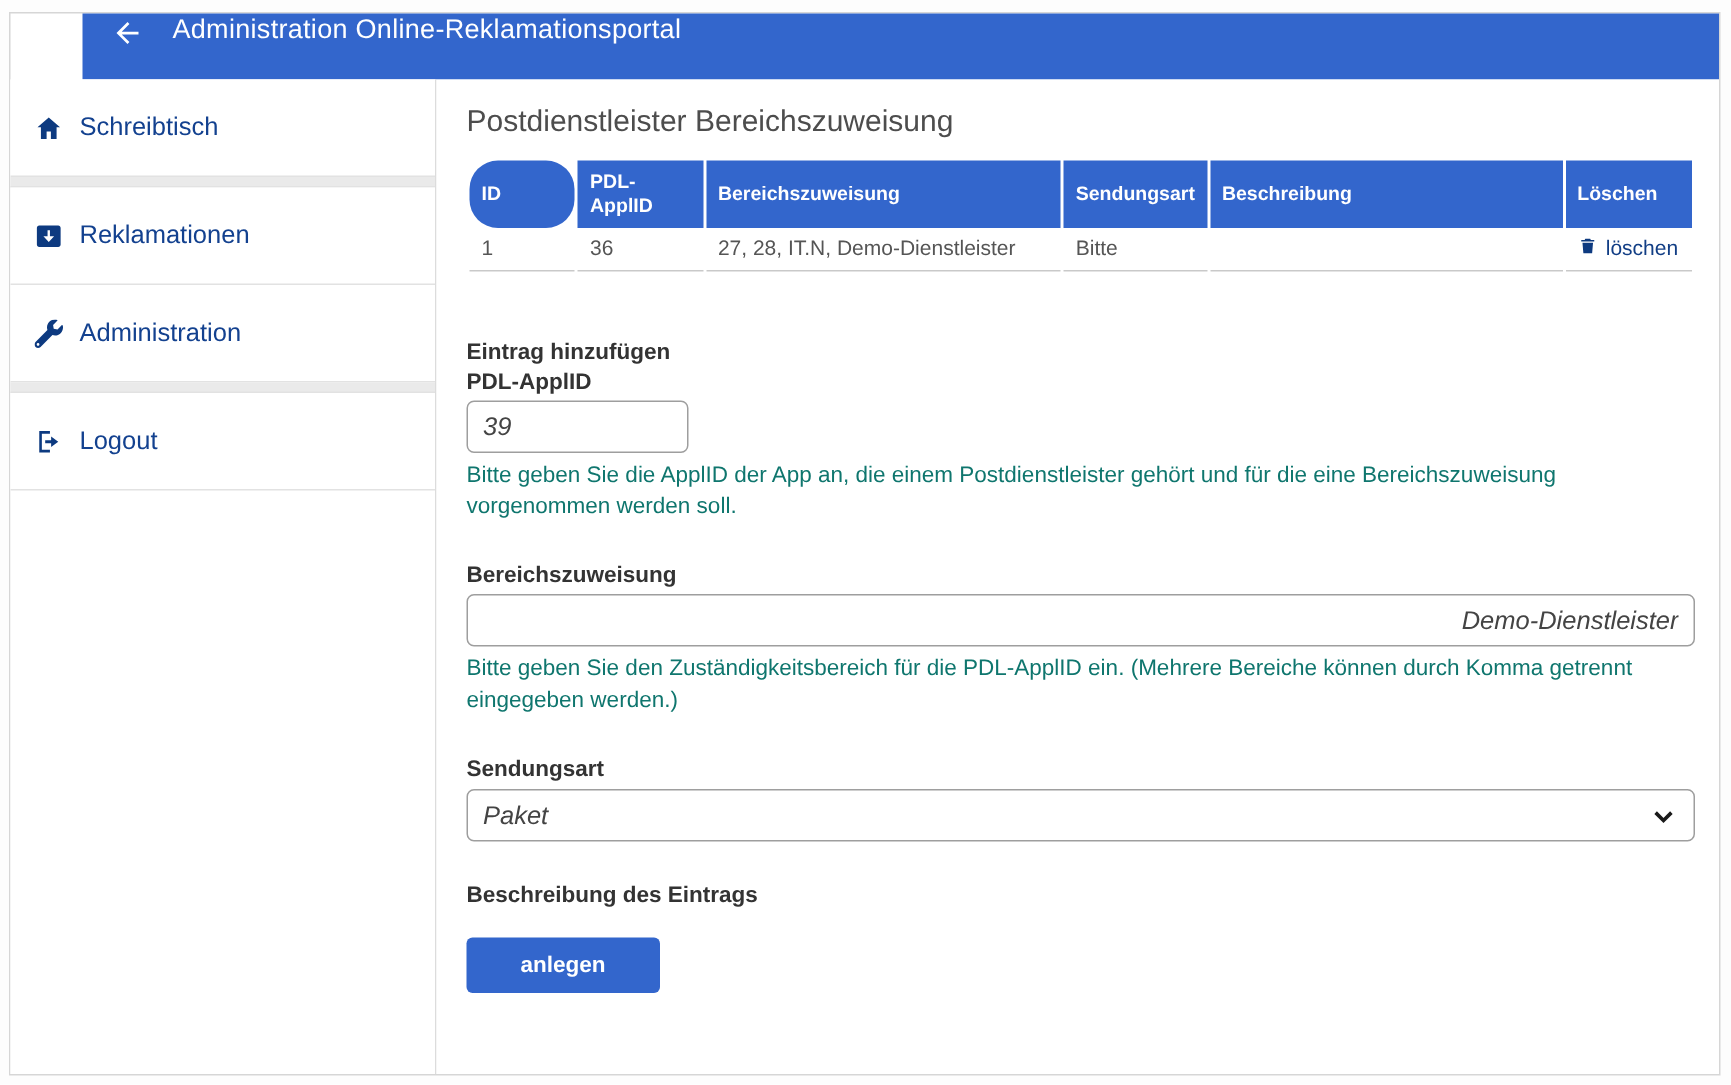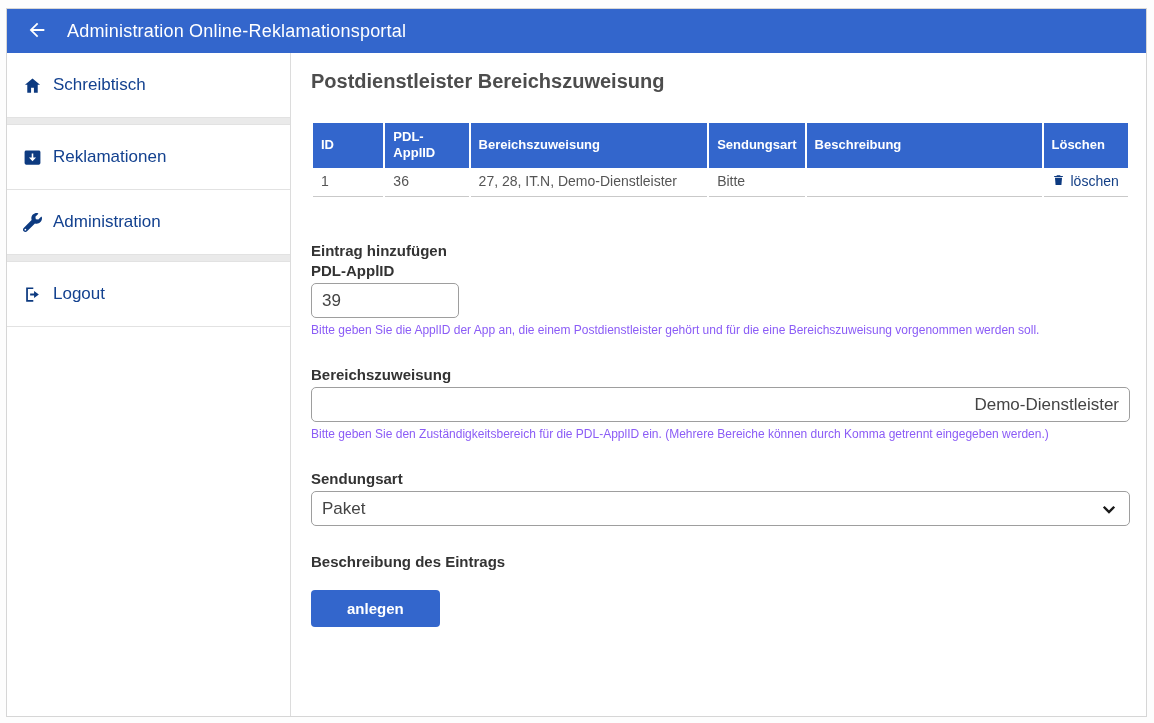--- a/index.html
+++ b/index.html
@@ -13,23 +13,24 @@
     background: #ffffff;
     display: flex;
     flex-direction: column;
   }
 
   
   .topbar {
     background: #3366cc;
     height: 44px;
     display: flex;
-    align-items: center;
+    align-items: flex-start;
     padding: 0 16px;
     flex: 0 0 auto;
+    margin-left: 48px;
   }
   .topbar .back-btn {
     background: none; border: none; cursor: pointer;
     width: 28px; height: 28px; display: flex; align-items: center; justify-content: center;
     color: #ffffff; margin-right: 16px;
   }
   .topbar .back-btn svg { width: 22px; height: 22px; fill: #ffffff; }
   .topbar .title {
     color: #ffffff; font-size: 18px; font-weight: 400; letter-spacing: .2px;
   }
@@ -50,36 +51,36 @@
     font-size: 17px;
     cursor: pointer;
     background: #fff;
   }
   .side-item .icn { width: 19px; height: 19px; margin-right: 11px; display: inline-flex; }
   .side-item .icn svg { width: 100%; height: 100%; fill: #0d3a80; }
   .side-spacer { height: 7px; background: #eaeaea; border-bottom: 1px solid #e2e2e2; }
 
   .main { flex: 1 1 auto; padding: 17px 16px 20px 20px; background: #fff; }
 
-  .page-title { font-size: 20px; font-weight: bold; color: #4d4d4d; margin-bottom: 30px; }
+  .page-title { font-size: 20px; font-weight: normal; color: #4d4d4d; margin-bottom: 14px; }
 
   
   table.assign { width: 100%; border-collapse: separate; border-spacing: 2px 0; }
   table.assign th {
     background: #3366cc; color: #ffffff;
     font-size: 13px; font-weight: bold; text-align: left;
     padding: 6px 8px; vertical-align: middle; line-height: 1.25;
   }
   table.assign td {
     font-size: 14px; color: #555555;
     padding: 5px 8px 6px 8px;
     border-bottom: 1px solid #c9c9c9;
     vertical-align: middle;
   }
-  th.col-id { width: 9%; }
+  th.col-id { width: 9%; border-radius: 19px; }
   th.col-applid { width: 10.5%; }
   th.col-bereich { width: 30%; }
   th.col-sendung { width: 10%; }
   th.col-beschr { width: 30%; }
   th.col-loeschen { width: 10.5%; }
   .delete-link {
     color: #123e85; cursor: pointer; display: inline-flex; align-items: center; gap: 6px;
     font-size: 14px; text-decoration: none;
   }
   .delete-link svg { width: 13px; height: 14px; fill: #0d3a80; }
@@ -90,28 +91,29 @@
   .field { margin-top: 26px; }
   .field.first { margin-top: 0; }
   .field label { display: block; font-size: 15px; font-weight: bold; color: #333; line-height: 1.35; }
   .txt {
     font-family: "Liberation Sans", sans-serif;
     font-size: 17px; color: #444;
     border: 1px solid #9e9e9e; border-radius: 5px;
     padding: 5px 10px; height: 35px;
     background: #fff; margin-top: 2px;
     outline: none;
+    font-style: italic;
   }
   .txt.small { width: 148px; }
   .txt.wide { width: 100%; text-align: right; }
   .select-wrap { position: relative; width: 100%; margin-top: 2px; }
   select.txt { width: 100%; appearance: none; -webkit-appearance: none; margin-top: 0; padding-right: 60px; }
   .select-wrap .chev { position: absolute; right: 12px; top: 9px; pointer-events: none; }
   .select-wrap .chev svg { width: 18px; height: 18px; stroke: #1a1a1a; stroke-width: 3.2; fill: none; }
-  .hint { font-size: 12px; color: #8b5cf6; margin-top: 4px; line-height: 1.4; }
+  .hint { font-size: 15px; color: #0f766e; margin-top: 4px; line-height: 1.4; }
 
   .submit-btn {
     margin-top: 18px;
     background: #3366cc; color: #fff;
     font-family: "Liberation Sans", sans-serif;
     font-size: 15px; font-weight: bold;
     border: none; border-radius: 4px;
     padding: 10px 36px; cursor: pointer;
   }
 </style>

